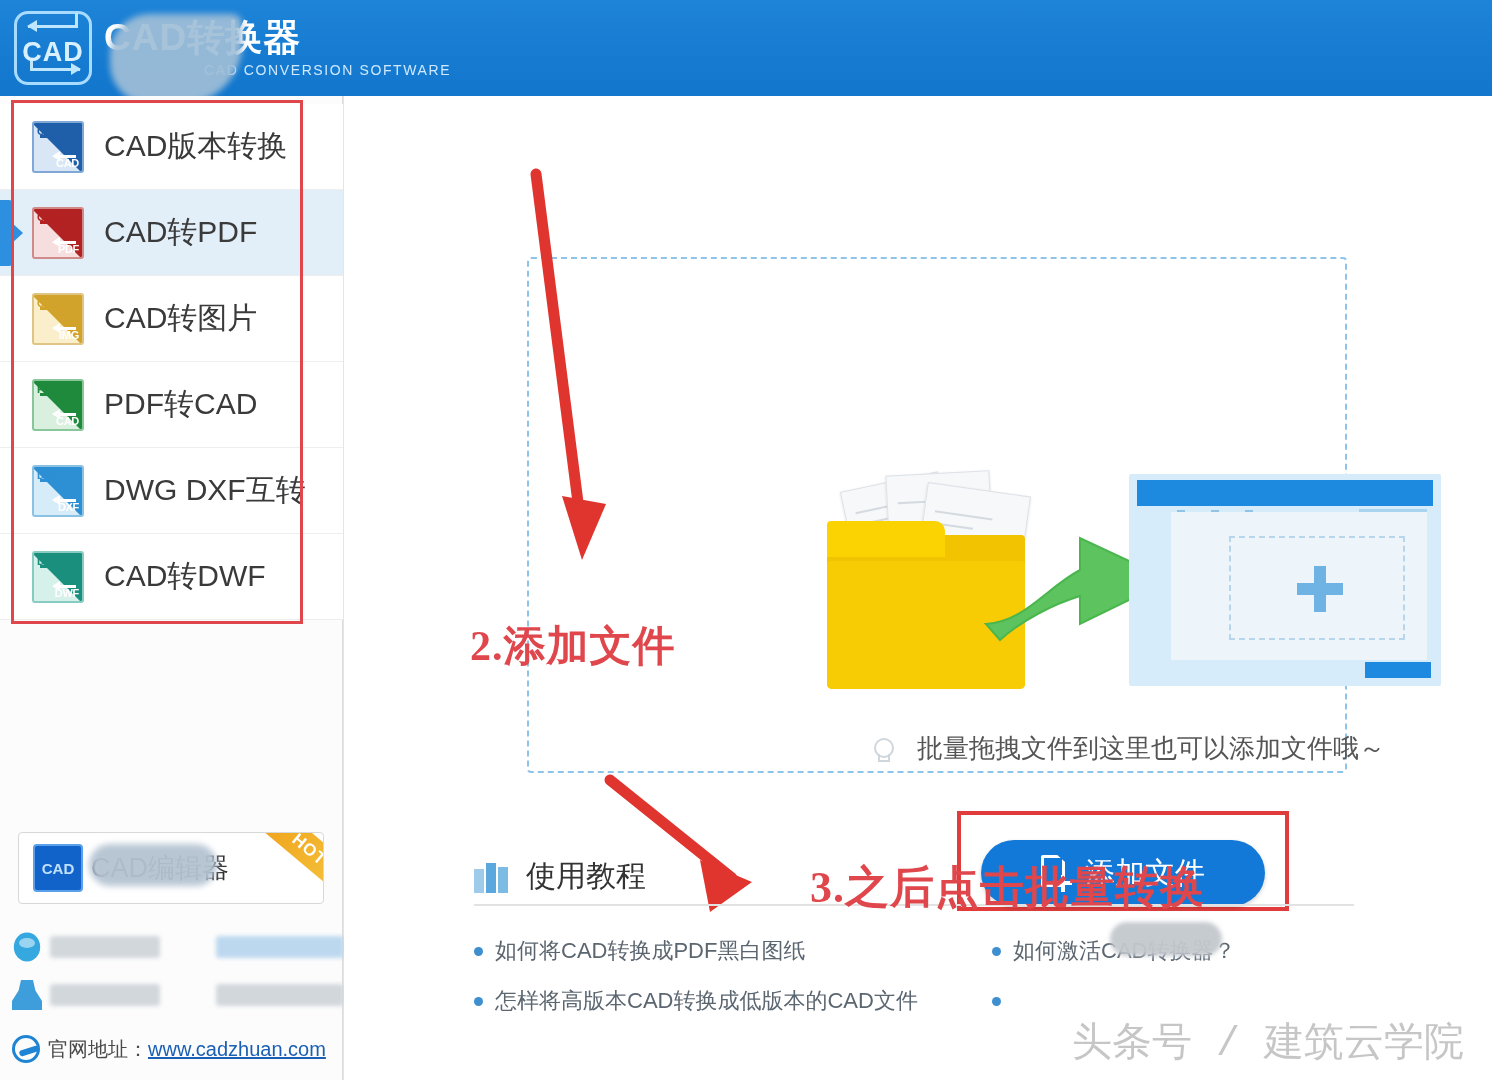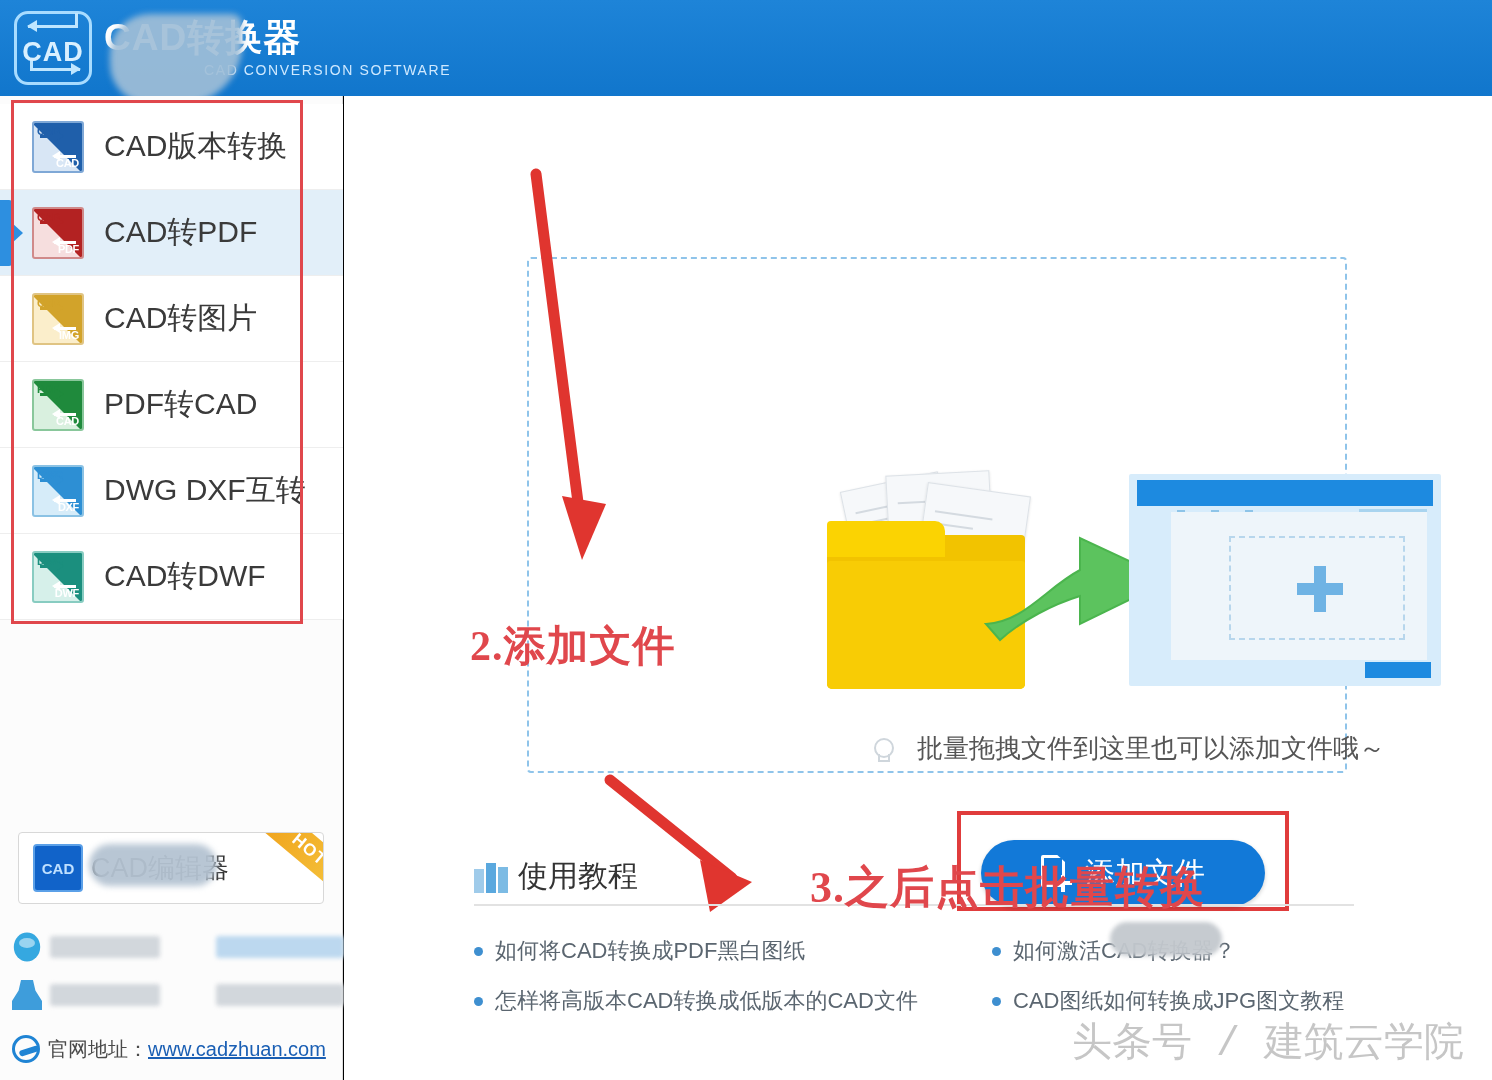--- a/index.html
+++ b/index.html
@@ -3,21 +3,21 @@
 <meta charset="utf-8">
 <style>
   * { box-sizing: border-box; margin: 0; padding: 0; }
   html, body {
     width: 1492px; height: 1080px;
     font-family: "Liberation Sans", "DejaVu Sans", sans-serif;
     background: #ffffff; overflow: hidden;
   }
   #app {
     position: relative; width: 1492px; height: 1080px;
-    background: #000000; overflow: hidden;
+    background: #e5e5e5; overflow: hidden;
   }
 
   
   .header {
     position: absolute; left: 0; top: 0; width: 1492px; height: 96px;
     background: linear-gradient(180deg, #1e84d8 0%, #1176cc 100%);
     display: flex; align-items: center;
   }
   .logo-wrap { display: flex; align-items: center; margin-left: 14px; }
   .logo-mark {
@@ -363,21 +363,21 @@
   .anno-1 { left: 320px; top: 102px; }
   .anno-2 { left: 125px; top: 613px; }
   .anno-3 { left: 465px; top: 820px; font-size: 44px; }
   .red-box {
     position: absolute; left: 11px; top: 100px; width: 292px; height: 524px;
     border: 3px solid #e0474c; z-index: 5; pointer-events: none;
   }
 
   
   .tut-head {
-    position: absolute; left: 130px; top: 760px; display: flex; align-items: center; gap: 4px;
+    position: absolute; left: 130px; top: 760px; display: flex; align-items: center; gap: 12px;
   }
   .books { width: 40px; height: 32px; position: relative; flex: none; }
   .books i {
     position: absolute; bottom: 0; width: 10px; background: #5aa8de; display: block;
   }
   .tut-title { font-size: 30px; color: #333333; }
   .tut-rule {
     position: absolute; left: 130px; top: 808px; width: 880px; height: 2px; background: #e2e2e2;
   }
   .tut-col { position: absolute; font-size: 22px; color: #5b6670; }
@@ -594,21 +594,20 @@
     </div>
 
     <div class="tut-col" style="left:648px;top:830px">
       <div class="tut-item" style="position:relative">
         <span class="dot"></span>
         <span>如何激活CAD转换器？</span>
         <span class="tut-redact"></span>
       </div>
       <div class="tut-item">
         <span class="dot"></span>
-        <span>CAD图纸如何转换成JPG图文教程</span>
       </div>
     </div>
   </div>
 
   <div class="anno anno-2" style="left:470px;top:618px">2.添加文件</div>
   <div class="anno anno-3" style="left:810px;top:858px">3.之后点击批量转换</div>
 
   <div class="watermark">头条号 / 建筑云学院</div>
 </div>
 

